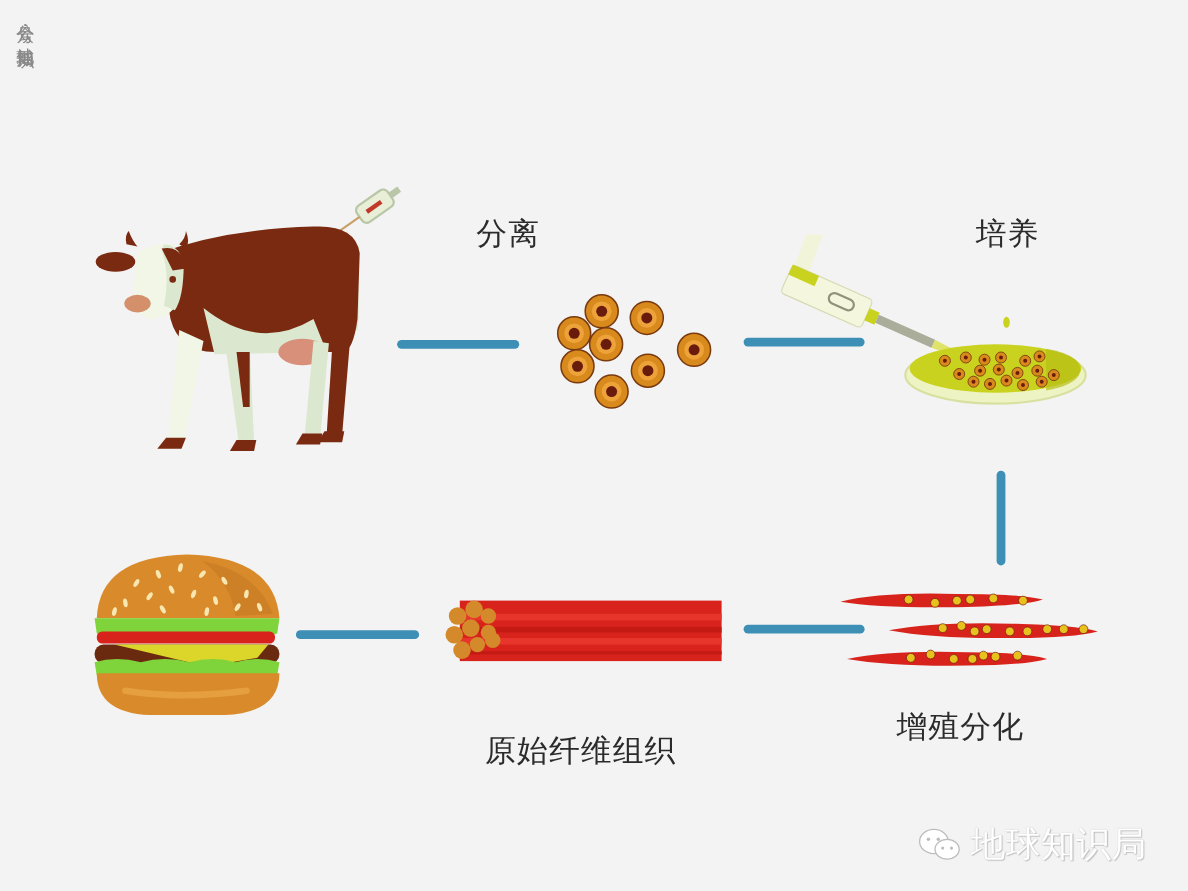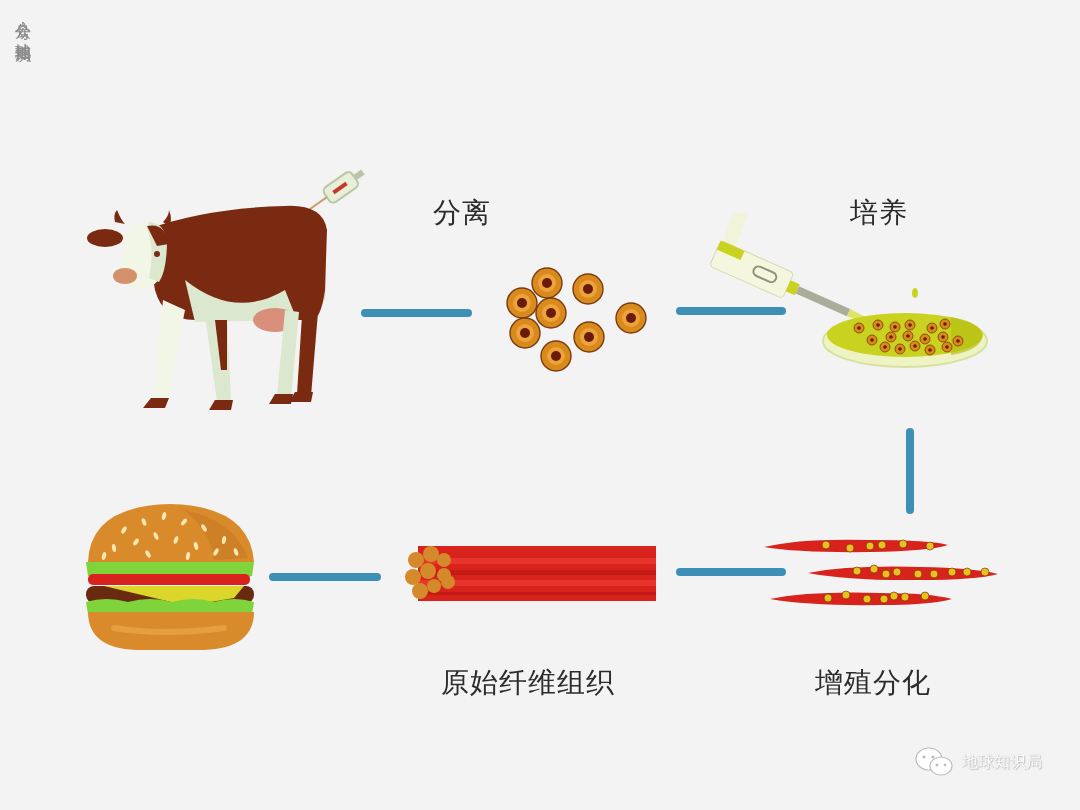--- a/index.html
+++ b/index.html
@@ -11,21 +11,21 @@
   .abs { position: absolute; }
   .side-label {
     left: 12px; top: 10px; width: 22px;
     color: #8a8a8a; font-size: 16px; line-height: 21px;
     writing-mode: vertical-rl; text-orientation: upright; letter-spacing: 1px;
   }
   .step-label { color: #2b2b2b; font-size: 28px; letter-spacing: 1px; white-space: nowrap; font-family: Liberation Mono, monospace; }
   .conn { background: #3d8fb6; border-radius: 4px; }
   .watermark {
     right: 38px; top: 746px; display: flex; align-items: center; gap: 6px;
-    color: #ffffff; font-size: 16px;
+    color: #ffffff; font-size: 32px;
     text-shadow: 0 0 1px #b5b5b5, 1px 1px 1px #c4c4c4;
   }
   svg { overflow: visible; }
 </style>
 </head>
 <body>
 
 <div class="abs side-label">公众号：地球知识局</div>
 
 <svg class="abs" style="left:85px;top:170px" width="300" height="245" viewBox="0 0 300 245">
@@ -85,21 +85,21 @@
   <use href="#cell" x="22" y="41"></use>
   <use href="#cell" x="51" y="51"></use>
   <use href="#cell" x="131" y="56"></use>
   <use href="#cell" x="25" y="71"></use>
   <use href="#cell" x="89" y="75"></use>
   <use href="#cell" x="56" y="94"></use>
 </svg>
 
 <div class="abs conn" style="left:676px;top:307px;width:110px;height:8px"></div>
 
-<div class="abs step-label" style="left:850px;top:194px">培养</div>
+<div class="abs step-label" style="left:887px;top:194px">培养</div>
 
 <svg class="abs" style="left:725px;top:195px" width="280" height="180" viewBox="0 0 280 180">
 
   <g transform="translate(8,18) rotate(24)">
     <path d="M0 0 L14 -6 L16 30 L2 30 Z" fill="#f2f4da"></path>
     <rect x="0" y="30" width="80" height="28" rx="4" fill="#f4f6de" stroke="#d5d9b0" stroke-width="1"></rect>
     <rect x="0" y="30" width="26" height="10" fill="#c9d21e"></rect>
     <rect x="42" y="38" width="24" height="10" rx="5" fill="none" stroke="#8f937a" stroke-width="2"></rect>
     <rect x="80" y="38" width="10" height="12" fill="#c9d21e"></rect>
     <rect x="90" y="40" width="56" height="8" fill="#a9ad9a"></rect>
@@ -175,21 +175,21 @@
     <circle cx="68" cy="63" r="4"></circle>
       <circle cx="86" cy="60" r="4"></circle>
       <circle cx="107" cy="64" r="4"></circle>
       <circle cx="124" cy="64" r="4"></circle>
       <circle cx="134" cy="61" r="4"></circle>
       <circle cx="145" cy="62" r="4"></circle>
       <circle cx="165" cy="61" r="4"></circle>
   </g>
 </svg>
 
-<div class="abs step-label" style="left:815px;top:664px">增殖分化</div>
+<div class="abs step-label" style="left:815px;top:642px">增殖分化</div>
 
 <div class="abs conn" style="left:676px;top:568px;width:110px;height:8px"></div>
 
 <svg class="abs" style="left:398px;top:544px" width="262" height="60" viewBox="0 0 262 60">
   <rect x="20" y="2" width="238" height="55" fill="#d8231c"></rect>
   <rect x="20" y="14" width="238" height="6" fill="#e8352c"></rect>
   <rect x="20" y="26" width="238" height="5" fill="#c41a14"></rect>
   <rect x="20" y="36" width="238" height="6" fill="#e8352c"></rect>
   <rect x="20" y="48" width="238" height="3" fill="#c41a14"></rect>
   <g fill="#d48a2a">

